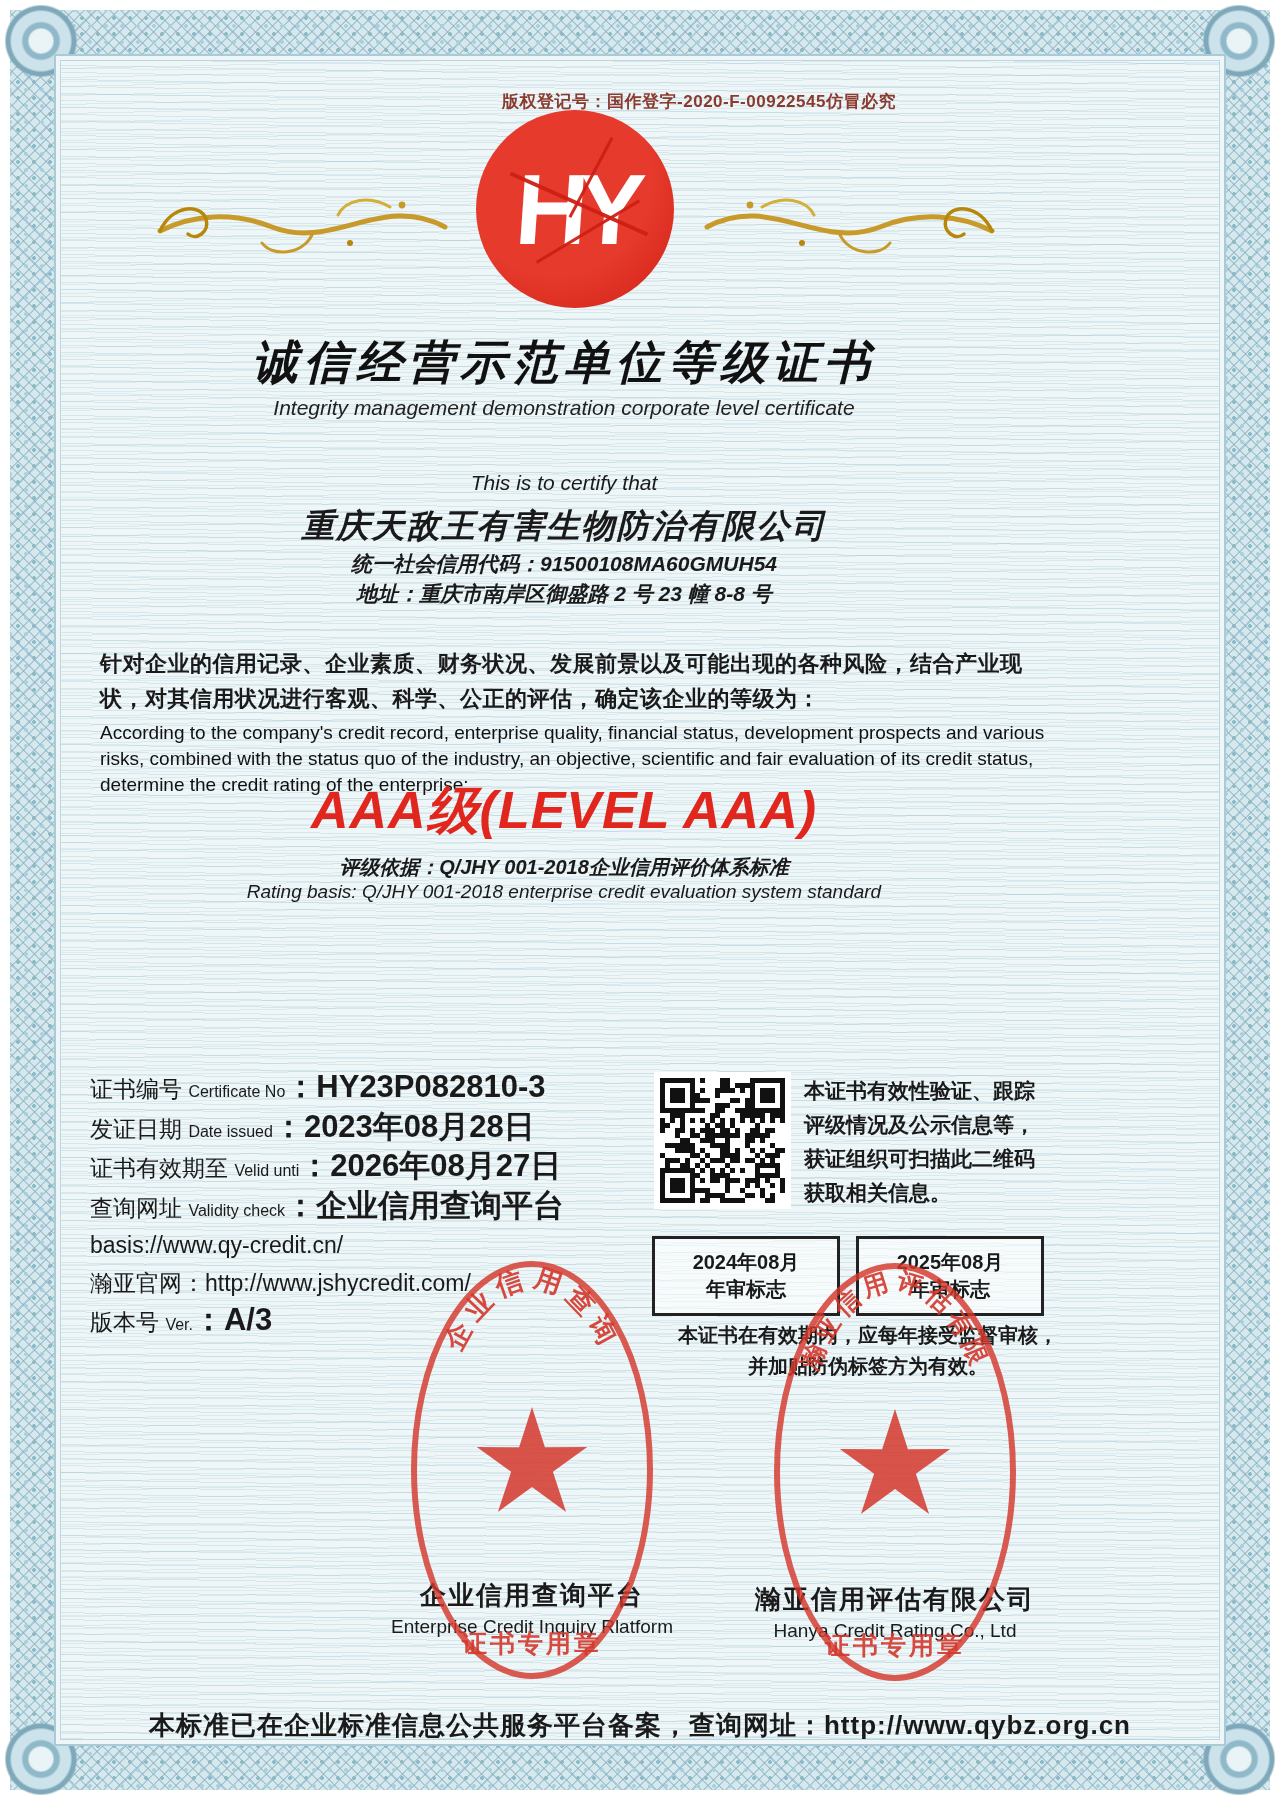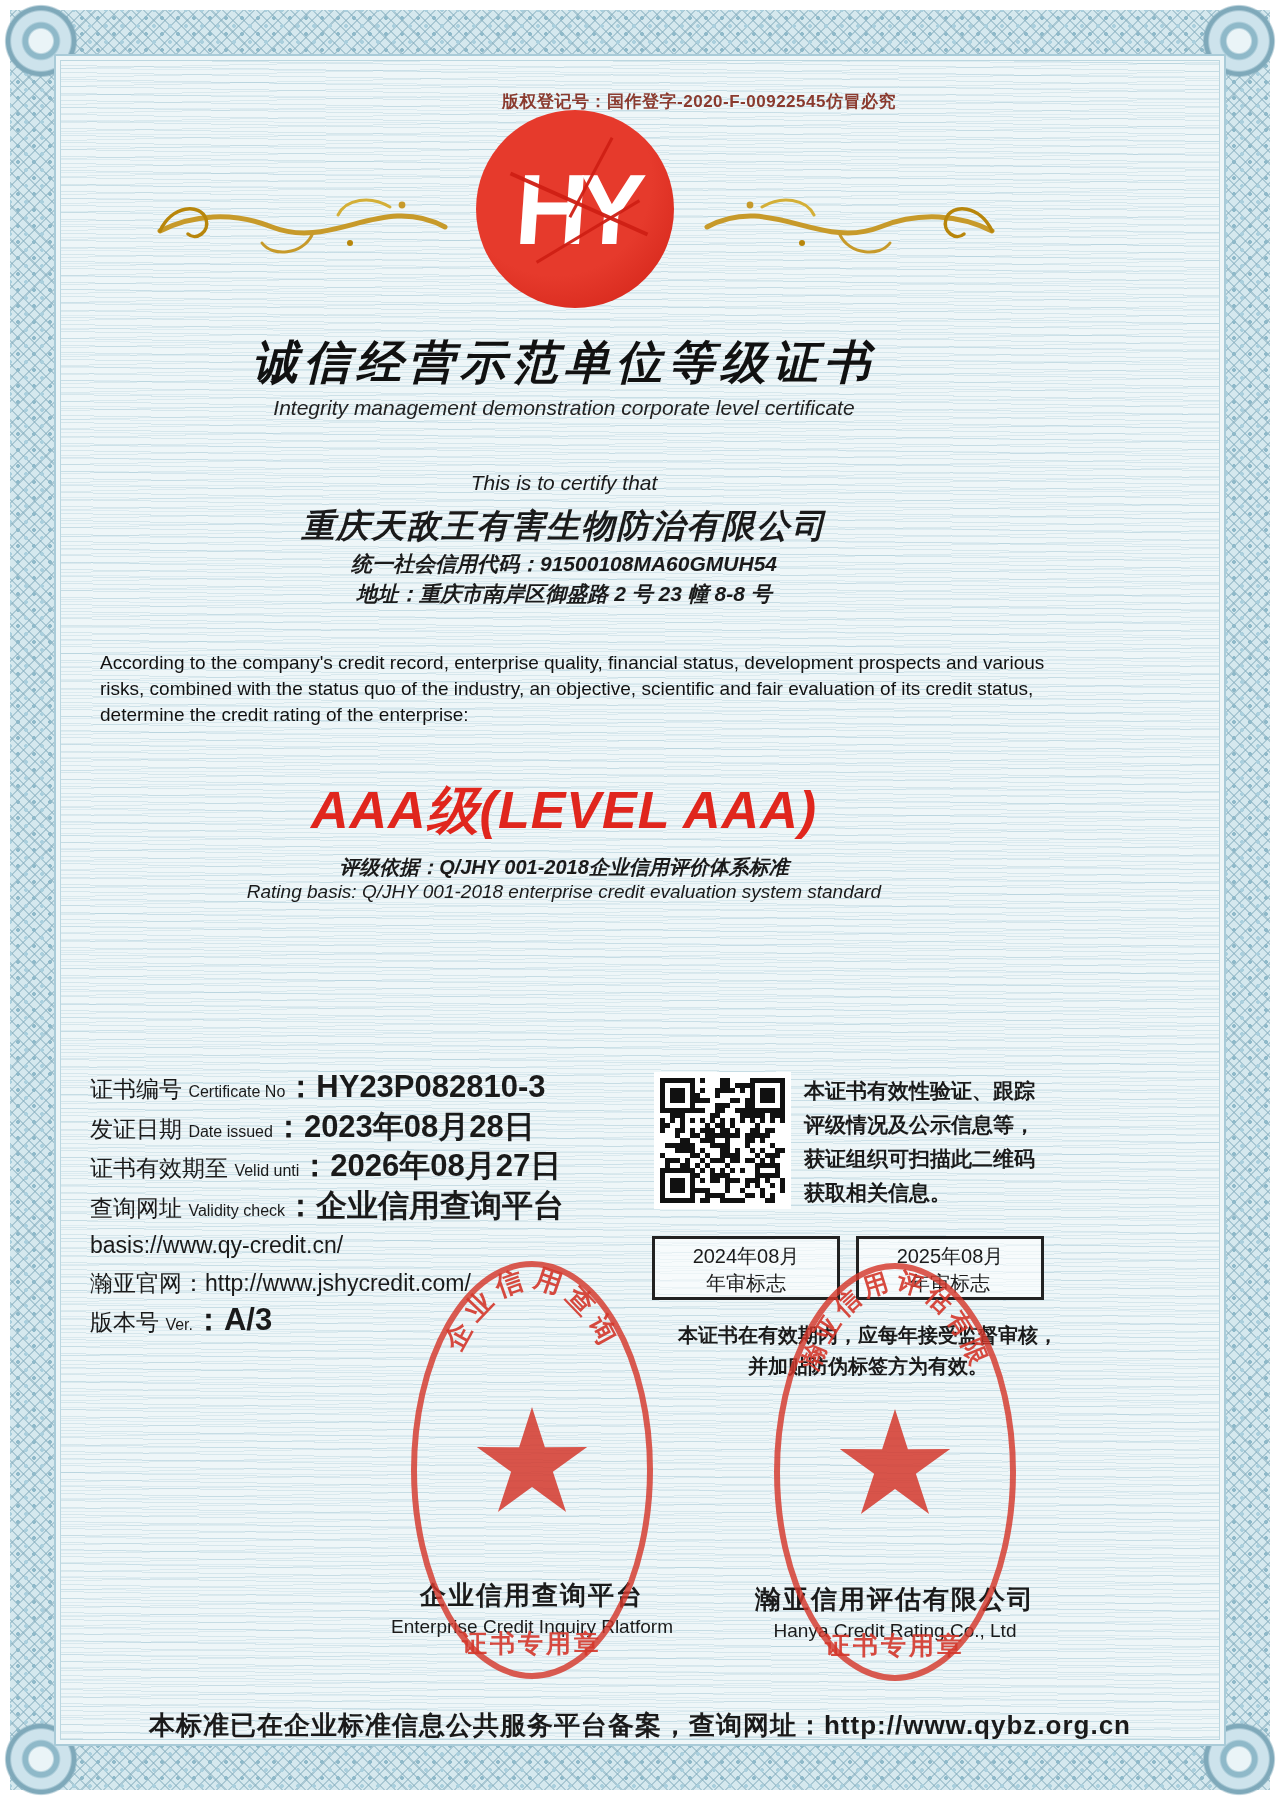--- a/index.html
+++ b/index.html
@@ -79,23 +79,23 @@
   .den { font-size:16px; }
   .dval { font-size:31px; font-weight:600; }
 
   .qr { top:1018px; left:600px; background:#fff; padding:6px;
     display:grid; grid-template-columns:repeat(25,5px); grid-auto-rows:5px; }
   .qr .d { background:#111; }
 
   .qr-note { top:1020px; left:750px; width:270px; text-align:left;
     font-size:21px; font-weight:600; line-height:34px; }
 
-  .audit-box { top:1182px; width:188px; height:64px; border:3px solid #222;
+  .audit-box { top:1182px; width:188px; height:80px; border:3px solid #222;
     background:rgba(255,255,255,.55); display:flex; flex-direction:column;
-    align-items:center; justify-content:flex-end; font-size:20px; font-weight:400; line-height:27px; }
+    align-items:center; justify-content:center; font-size:20px; font-weight:700; line-height:27px; }
   .audit-box.b1 { left:598px; } .audit-box.b2 { left:802px; }
 
   .validity-note { top:1266px; left:592px; width:444px; text-align:center;
     font-size:20px; font-weight:600; line-height:31px; }
 
   .seal { width:260px; height:440px; pointer-events:none; z-index:5; }
   .seal.s1 { left:348px; top:1196px; }
   .seal.s2 { left:711px; top:1198px; }
 
   .org { width:424px; text-align:center; z-index:4; }
@@ -147,20 +147,21 @@
   </svg>
 
   <div class="abs cx title">诚信经营示范单位等级证书</div>
   <div class="abs cx subtitle">Integrity management demonstration corporate level certificate</div>
   <div class="abs cx certify-en">This is to certify that</div>
   <div class="abs cx company-name">重庆天敌王有害生物防治有限公司</div>
   <div class="abs cx credit-code">统一社会信用代码：91500108MA60GMUH54</div>
   <div class="abs cx address">地址：重庆市南岸区御盛路 2 号 23 幢 8-8 号</div>
 
   <div class="abs body-block">
+    <div class="body-cn">针对企业的信用记录、企业素质、财务状况、发展前景以及可能出现的各种风险，结合产业现状，对其信用状况进行客观、科学、公正的评估，确定该企业的等级为：</div>
     <div class="body-en">According to the company's credit record, enterprise quality, financial status, development prospects and various risks, combined with the status quo of the industry, an objective, scientific and fair evaluation of its credit status, determine the credit rating of the enterprise:</div>
   </div>
 
   <div class="abs cx level">AAA级(LEVEL AAA)</div>
   <div class="abs cx basis-cn">评级依据：Q/JHY 001-2018企业信用评价体系标准</div>
   <div class="abs cx basis-en">Rating basis: Q/JHY 001-2018 enterprise credit evaluation system standard</div>
 
   <div class="abs details">
     <div class="drow"><span class="dcn">证书编号 </span><span class="den">Certificate No</span><span class="dval">：HY23P082810-3</span></div>
     <div class="drow"><span class="dcn">发证日期 </span><span class="den">Date issued</span><span class="dval">：2023年08月28日</span></div>

